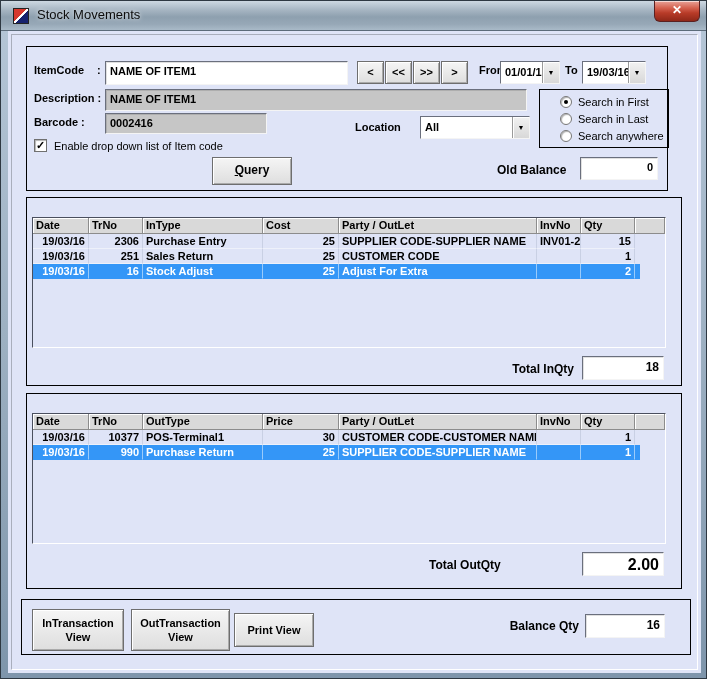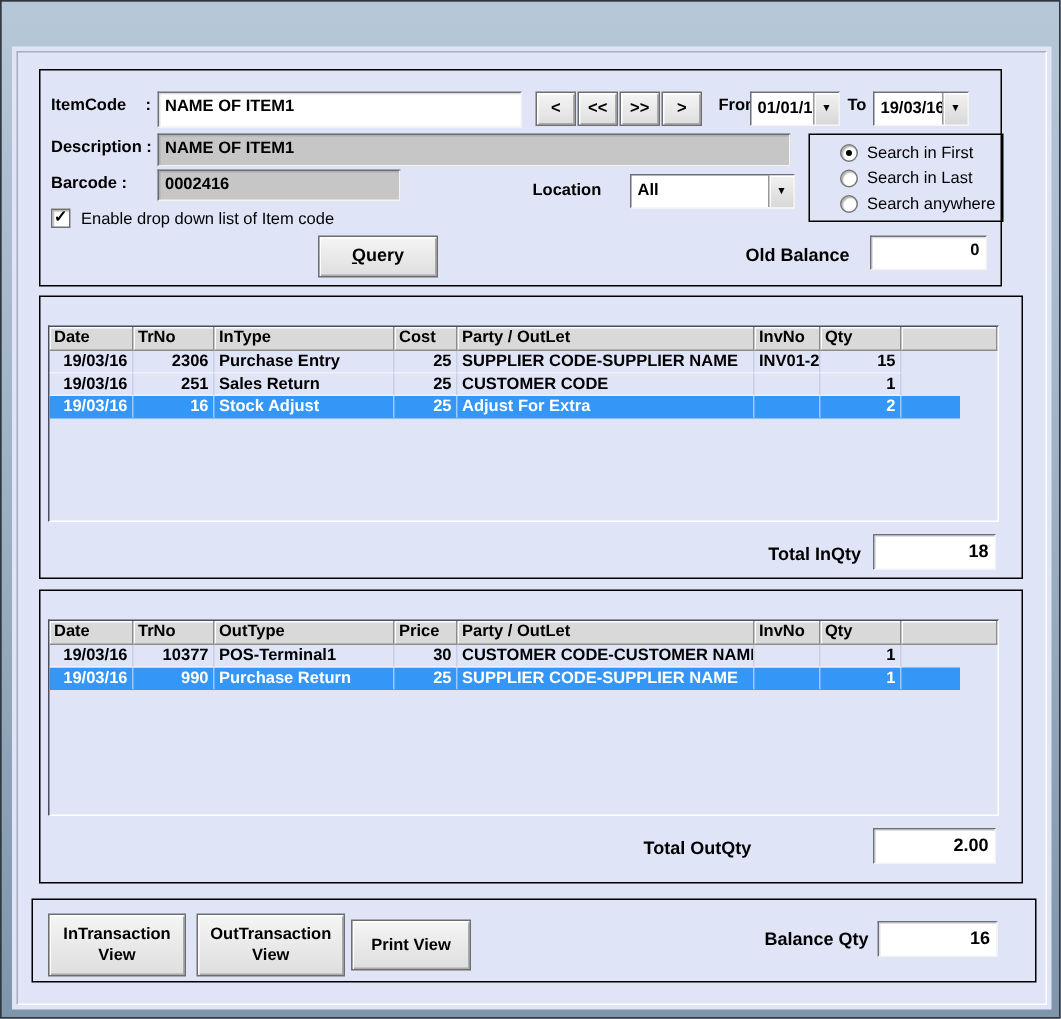--- a/index.html
+++ b/index.html
@@ -115,29 +115,34 @@
   }
   .grid-head .filler { flex:1; }
   .grid-row { display:flex; height:15px; width:607px; cursor:default; }
   .grid-row .gcell {
     font-size:11px; font-weight:bold; color:#000; padding:1px 3px 0 3px;
     border-right:1px solid #c9d0e4; border-bottom:1px solid #eef1fa;
     overflow:hidden; white-space:nowrap;
   }
   .grid-row.selected { color:#fff; }
   .grid-row.selected .gcell { color:#fff; border-right-color:rgba(255,255,255,.5); border-bottom-color:transparent; }
-  .c0{width:56px} .c1{width:54px} .c2{width:120px} .c3{width:42px} .c4{width:198px} .c5{width:44px} .c6{width:54px}
+  .c0{width:56px} .c1{width:54px} .c2{width:120px} .c3{width:76px} .c4{width:198px} .c5{width:44px} .c6{width:54px}
   .grid-row .ra { text-align:right; }
   u.accel { text-decoration:underline; }
 </style>
 </head>
 <body>
 
 <div class="window">
 
+  <div class="titlebar">
+    <div class="title-icon"></div>
+    <div class="title-text">Stock Movements</div>
+    <div class="close-btn"><span>✕</span></div>
+  </div>
 
   <div class="client">
     <div class="client-edge"></div>
 
     <div class="frame" id="query-frame">
       <div class="lbl" style="left:7px; top:17px;">ItemCode</div>
       <div class="lbl" style="left:70px; top:17px;">:</div>
       <div class="tbox" style="left:78px; top:14px; width:243px; height:24px;">NAME OF ITEM1</div>
 
       <div class="btn navbtn" style="left:330px; top:14px;">&lt;</div>
@@ -263,21 +268,21 @@
             <div class="gcell c0 ra">19/03/16</div>
             <div class="gcell c1 ra">990</div>
             <div class="gcell c2">Purchase Return</div>
             <div class="gcell c3 ra">25</div>
             <div class="gcell c4">SUPPLIER CODE-SUPPLIER NAME</div>
             <div class="gcell c5"></div>
             <div class="gcell c6 ra">1</div>
           </div>
         </div>
       <div class="lbl2" style="left:402px; top:164px; width:145px; text-align:left;">Total OutQty</div>
-      <div class="tbox num" style="left:555px; top:158px; width:82px; height:24px; font-size:12px;">2.00</div>
+      <div class="tbox num" style="left:555px; top:158px; width:82px; height:24px; font-size:16px;">2.00</div>
     </div>
 
     <div class="frame" id="footer-frame">
       <div class="btn" style="left:10px; top:9px; width:92px; height:42px;">InTransaction View</div>
       <div class="btn" style="left:109px; top:9px; width:99px; height:42px;">OutTransaction View</div>
       <div class="btn" style="left:212px; top:13px; width:80px; height:34px;">Print View</div>
       <div class="lbl2" style="left:462px; top:19px; width:95px; text-align:right;">Balance Qty</div>
       <div class="tbox num" style="left:563px; top:14px; width:80px; height:24px; font-size:12px;">16</div>
     </div>
 

